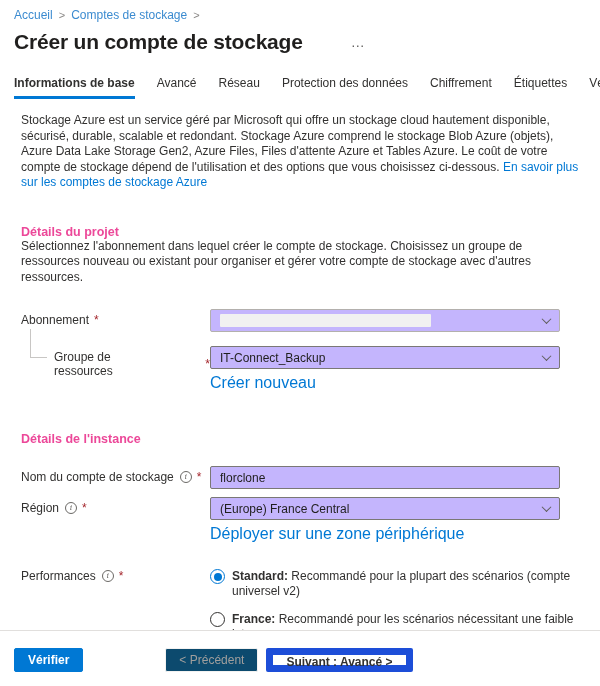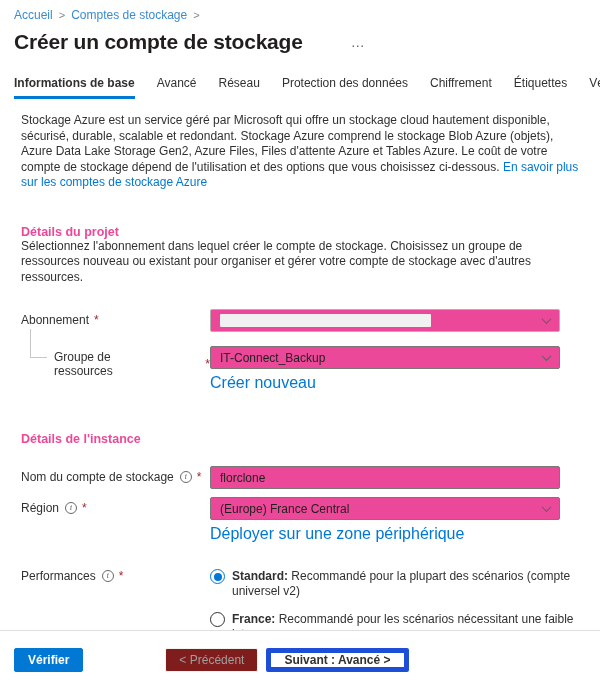--- a/index.html
+++ b/index.html
@@ -53,21 +53,21 @@
   
   .info {
     display: inline-flex; align-items: center; justify-content: center;
     width: 12px; height: 12px; border: 1px solid #6b6966; border-radius: 50%;
     color: #6b6966; font-size: 8px; line-height: 1; margin-left: 6px;
     font-family: "DejaVu Serif", serif; font-style: italic; cursor: pointer; flex: none;
   }
 
   
   .combobox, .textbox {
-    width: 100%; height: 23px; background: #ec4899;
+    width: 100%; height: 23px; background: #c4b5fd;
     border: 1px solid #7a7875; border-radius: 2px;
     display: flex; align-items: center; justify-content: space-between;
     padding: 0 9px; font-size: 12px; color: #201f1e; cursor: pointer;
   }
   .combobox.light { border-color: #b3b0ad; }
   .textbox { font-family: inherit; cursor: text; }
   .chevron {
     width: 7px; height: 7px; flex: none;
     border-right: 1.4px solid #605e5c; border-bottom: 1.4px solid #605e5c;
     transform: rotate(45deg) translate(-1px,-1px);
@@ -93,22 +93,22 @@
   .footer {
     position: absolute; left: 0; right: 0; bottom: 0; height: 56px;
     border-top: 1px solid #e1dfdd; background: #fff;
     padding: 17px 14px 0; display: flex; align-items: flex-start;
   }
   .btn {
     height: 24px; font-size: 12px; font-family: inherit;
     border-radius: 2px; cursor: pointer; padding: 0 13px;
   }
   .btn.primary { background: #0078d4; border: 1px solid #0078d4; color: #fff; font-weight: 700; }
-  .btn.disabled { background: #7f1d1d; border: 1px solid #f3f2f1; color: #a19f9d; margin-left: 82px; }
-  .btn.outline { background: #fff; border: 5px solid #1d4ed8; color: #323130; font-weight: 700; margin-left: 8px; }
+  .btn.disabled { background: #0c4a6e; border: 1px solid #f3f2f1; color: #a19f9d; margin-left: 82px; }
+  .btn.outline { background: #fff; border: 7px solid #1d4ed8; color: #323130; font-weight: 700; margin-left: 8px; }
 </style>
 </head>
 <body>
 
 <div class="page">
 
   <nav class="breadcrumb">
     <a>Accueil</a><span class="sep">&gt;</span><a>Comptes de stockage</a><span class="sep">&gt;</span>
   </nav>
 

